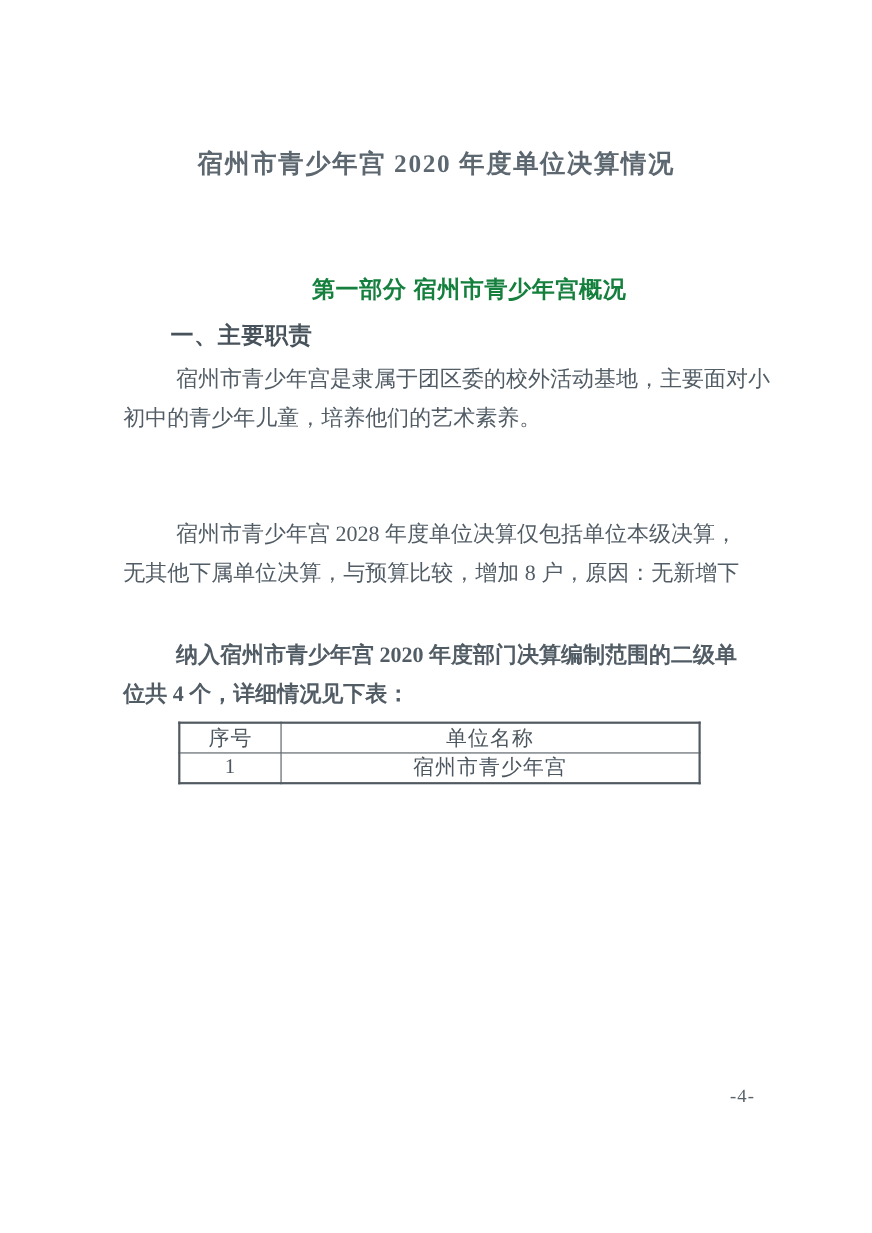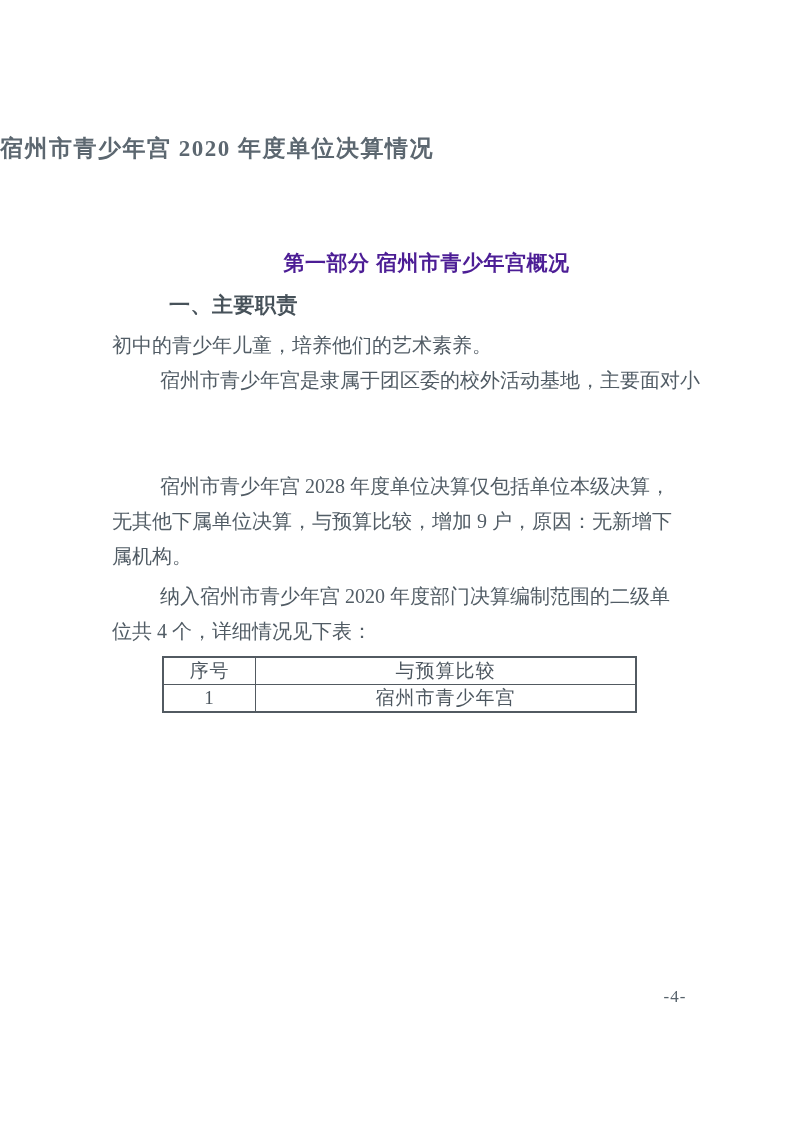--- a/index.html
+++ b/index.html
@@ -14,60 +14,61 @@
     background: #ffffff;
     overflow: hidden;
     font-family: "Liberation Serif", "DejaVu Serif", serif;
     color: #515c65;
   }
   .doc-title {
     position: absolute;
     top: 133px;
     left: 0;
     width: 100%;
+    text-align: center;
     font-size: 23px;
     font-weight: 600;
     letter-spacing: 1.5px;
     color: #5c6770;
     margin: 0;
   }
   .part-heading {
     position: absolute;
     top: 249px;
     left: 60px;
     width: 733px;
     text-align: center;
     font-family: "Liberation Sans", "DejaVu Sans", sans-serif;
     font-size: 21px;
     font-weight: 600;
     letter-spacing: 0.5px;
-    color: #4c1d95;
+    color: #15803d;
   }
   .sec-heading {
     position: absolute;
-    left: 169px;
+    left: 155px;
     font-family: Liberation Sans, sans-serif;
     font-size: 21px;
     font-weight: 600;
     letter-spacing: 0.5px;
     color: #47525a;
   }
   .sec-heading.sec1 { top: 291px; }
   .sec-heading.sec2 { top: 436px; }
   .para {
     position: absolute;
     left: 112px;
     width: 585px;
     font-size: 20px;
     line-height: 35px;
     color: #515c65;
   }
   .para.p1 { top: 328px; }
   .para.p2 { top: 469px; }
-  .para.p3 { top: 579px; }
+  .para.p3 { top: 579px; font-weight: bold; }
   .line { white-space: nowrap; }
   .line.indent { text-indent: 48px; }
   .subunit-table {
     position: absolute;
     top: 656px;
     left: 162px;
     width: 475px;
     border-collapse: collapse;
     table-layout: fixed;
     font-size: 19px;
@@ -101,41 +102,40 @@
 
 <div class="page">
 
   <h1 class="doc-title">宿州市青少年宫 2020 年度单位决算情况</h1>
 
   <div class="part-heading">第一部分 宿州市青少年宫概况</div>
 
   <div class="sec-heading sec1">一、主要职责</div>
 
   <div class="para p1">
+    <div class="line indent">宿州市青少年宫是隶属于团区委的校外活动基地，主要面对小</div>
     <div class="line">初中的青少年儿童，培养他们的艺术素养。</div>
-    <div class="line indent">宿州市青少年宫是隶属于团区委的校外活动基地，主要面对小</div>
   </div>
 
 
   <div class="para p2">
     <div class="line indent">宿州市青少年宫 2028 年度单位决算仅包括单位本级决算，</div>
-    <div class="line">无其他下属单位决算，与预算比较，增加 9 户，原因：无新增下</div>
-    <div class="line">属机构。</div>
+    <div class="line">无其他下属单位决算，与预算比较，增加 8 户，原因：无新增下</div>
   </div>
 
   <div class="para p3">
     <div class="line indent">纳入宿州市青少年宫 2020 年度部门决算编制范围的二级单</div>
     <div class="line">位共 4 个，详细情况见下表：</div>
   </div>
 
   <table class="subunit-table">
     <tbody>
       <tr>
         <th class="col-seq">序号</th>
-        <th>与预算比较</th>
+        <th>单位名称</th>
       </tr>
       <tr>
         <td>1</td>
         <td>宿州市青少年宫</td>
       </tr>
     </tbody>
   </table>
 
   <div class="page-number">-4-</div>
 

